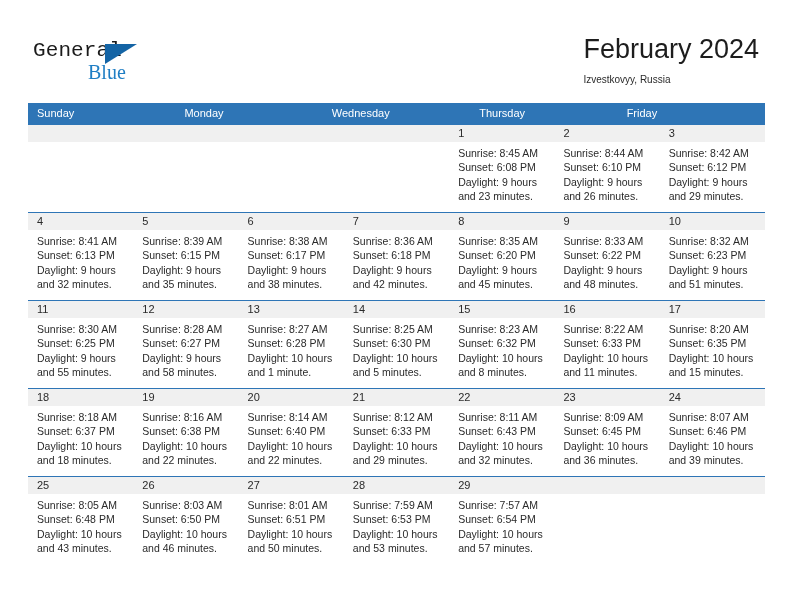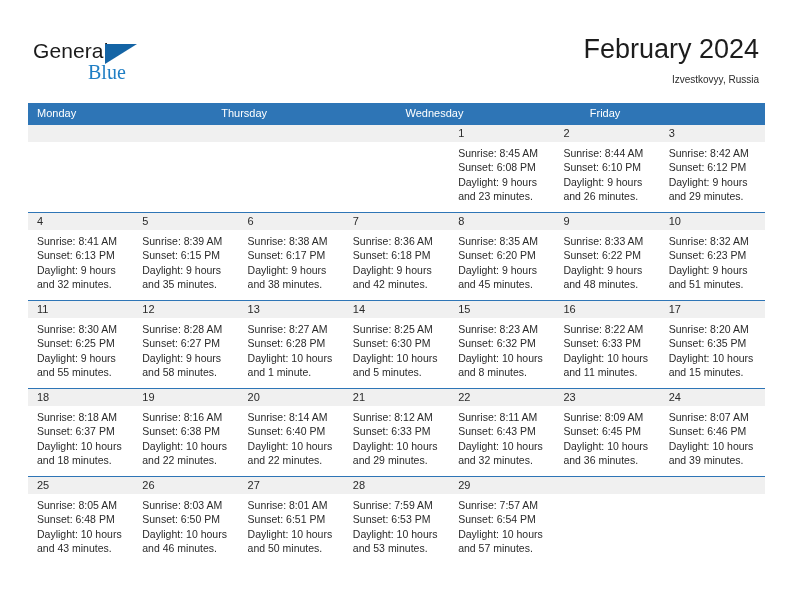--- a/index.html
+++ b/index.html
@@ -38,21 +38,21 @@
     width: 150px;
     height: 50px;
   }
   .logo-general {
     position: absolute;
     left: 0;
     top: 0;
     font-size: 21px;
     letter-spacing: .1px;
     color: #1b1b1b;
-    font-family: Liberation Sans, sans-serif;
+    font-family: Liberation Mono, monospace;
     line-height: 22px;
   }
   .logo-tri {
     position: absolute;
     left: 72px;
     top: 4px;
     width: 0;
     height: 0;
     border-left: 32px solid #1464a5;
     border-bottom: 20px solid transparent;
@@ -64,21 +64,21 @@
     font-size: 20px;
     color: #1f7ec4;
     line-height: 24px;
     font-family: Liberation Serif, serif;
   }
 
   .title-wrap {
     position: absolute;
     right: 33px;
     top: 33px;
-    text-align: right;
+    text-align: left;
   }
   .cal-title {
     font-size: 27px;
     color: #1d1d1d;
     line-height: 32px;
     white-space: nowrap;
   }
   .cal-subtitle {
     margin-top: 6px;
     font-size: 10px;
@@ -171,23 +171,24 @@
     <div class="title-wrap">
       <div class="cal-title">February 2024</div>
       <div class="cal-subtitle">Izvestkovyy, Russia</div>
     </div>
 
   </div>
 
   <div class="calendar">
 
     <div class="weekdays">
+      <div class="weekday">Sunday</div>
       <div class="weekday">Monday</div>
+      <div class="weekday">Wednesday</div>
       <div class="weekday">Thursday</div>
-      <div class="weekday">Wednesday</div>
       <div class="weekday">Friday</div>
     </div>
 
     <div class="week">
       <div class="daycell empty">
         <div class="daynum-band"></div>
         <div class="details">
           <div></div>
           <div></div>
           <div></div>

